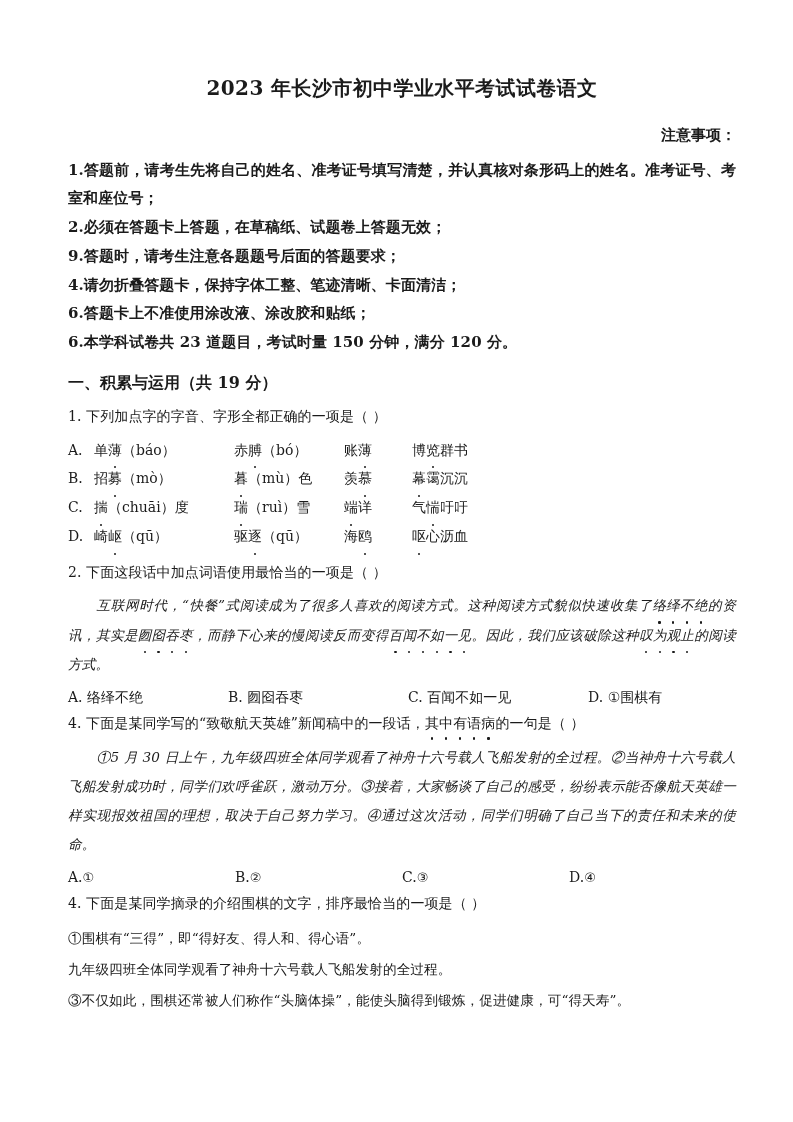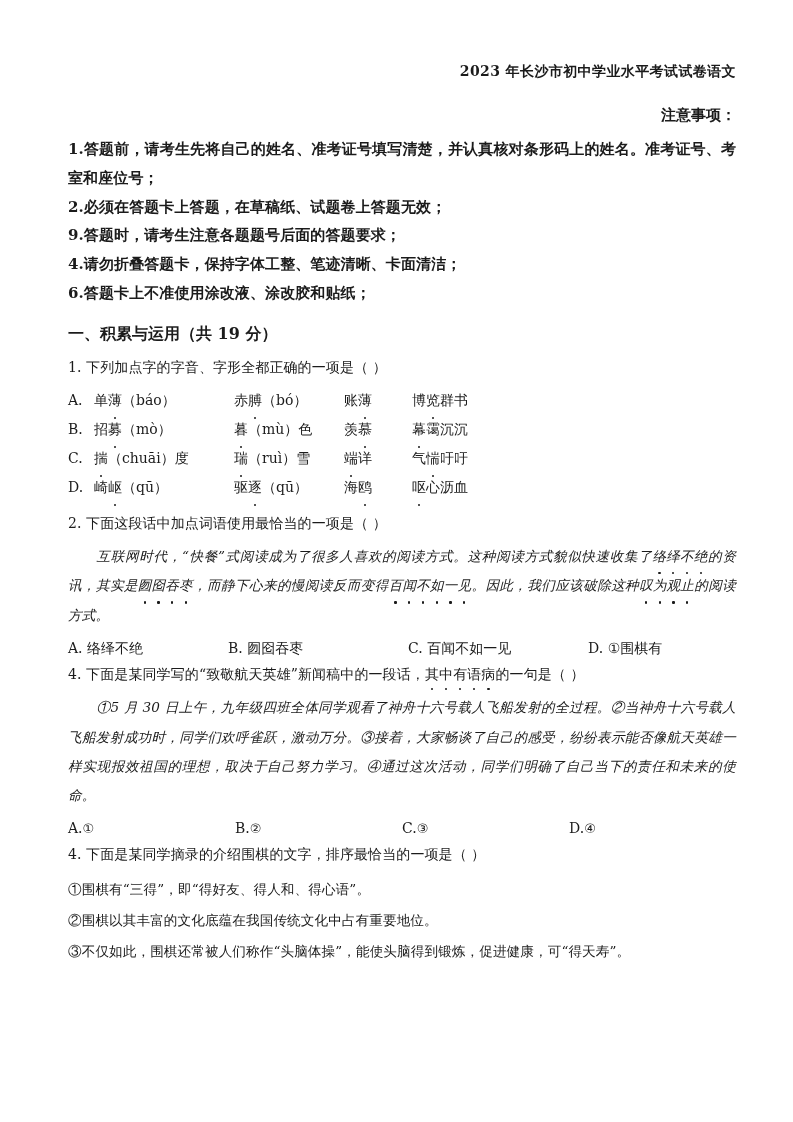--- a/index.html
+++ b/index.html
@@ -24,25 +24,25 @@
   }
   .content {
     position: absolute;
     left: 68px;
     top: 58px;
     width: 668px;
   }
 
   
   .doc-title {
-    text-align: right;
-    font-size: 14px;
+    text-align: center;
+    font-size: 20px;
     font-weight: bold;
     letter-spacing: 0.4px;
-    margin: 4px 0 22px 0;
+    margin: 16px 0 22px 0;
     line-height: 1.4;
     font-family: "DejaVu Serif", "Liberation Serif", serif;
   }
 
   
   .notice-heading {
     font-size: 15px;
     font-weight: bold;
     line-height: 1.5;
     margin: 0 0 9px 0;
@@ -156,20 +156,21 @@
   <div class="content">
 
     <div class="doc-title">2023 年长沙市初中学业水平考试试卷语文</div>
 
     <div class="notice-heading">注意事项：</div>
     <div class="notice-item">1.答题前，请考生先将自己的姓名、准考证号填写清楚，并认真核对条形码上的姓名。准考证号、考室和座位号；</div>
     <div class="notice-item">2.必须在答题卡上答题，在草稿纸、试题卷上答题无效；</div>
     <div class="notice-item">9.答题时，请考生注意各题题号后面的答题要求；</div>
     <div class="notice-item">4.请勿折叠答题卡，保持字体工整、笔迹清晰、卡面清洁；</div>
     <div class="notice-item">6.答题卡上不准使用涂改液、涂改胶和贴纸；</div>
+    <div class="notice-item">6.本学科试卷共 23 道题目，考试时量 150 分钟，满分 120 分。</div>
 
     <div class="section-heading">一、积累与运用（共 19 分）</div>
 
     <div class="q-stem">1. 下列加点字的字音、字形全都正确的一项是（    ）</div>
 
     <div class="opt-grid-row">
       <span class="lab">A.</span><span class="c1"><span>单</span><span class="dot">薄</span><span>（báo）</span></span><span class="c2"><span>赤</span><span class="dot">膊</span><span>（bó）</span></span><span class="c3"><span>账</span><span class="dot">薄</span><span></span></span><span class="c4"><span>博</span><span class="dot">览</span><span>群书</span></span>
     </div>
 
     <div class="opt-grid-row">
@@ -195,17 +196,17 @@
     <div class="q-stem"><span>4. 下面是某同学写的“致敬航天英雄”新闻稿中的一段话，</span><span class="dot-run"><span class="dot">其</span><span class="dot">中</span><span class="dot">有</span><span class="dot">语</span><span class="dot">病</span></span><span>的一句是（    ）</span></div>
 
     <div class="passage"><span class="indent"></span><span>①5 月 30 日上午，九年级四班全体同学观看了神舟十六号载人飞船发射的全过程。②当神舟十六号载人飞船发射成功时，同学们欢呼雀跃，激动万分。③接着，大家畅谈了自己的感受，纷纷表示能否像航天英雄一样实现报效祖国的理想，取决于自己努力学习。④通过这次活动，同学们明确了自己当下的责任和未来的使命。</span></div>
 
     <div class="opt-row opt-row-abc">
       <span class="o"><span>A.</span><span class="circnum">①</span></span><span class="o"><span>B.</span><span class="circnum">②</span></span><span class="o"><span>C.</span><span class="circnum">③</span></span><span class="o"><span>D.</span><span class="circnum">④</span></span>
     </div>
 
     <div class="q-stem">4. 下面是某同学摘录的介绍围棋的文字，排序最恰当的一项是（    ）</div>
     <div class="list-line">①围棋有“三得”，即“得好友、得人和、得心语”。</div>
-    <div class="list-line">②围棋以其丰富的文化底蕴在我国传统文化中占有重要地位。</div>
+    <div class="list-line">九年级四班全体同学观看了神舟十六号载人飞船发射的全过程。</div>
     <div class="list-line">③不仅如此，围棋还常被人们称作“头脑体操”，能使头脑得到锻炼，促进健康，可“得天寿”。</div>
 
   </div>
 </div>
 
 </body></html>

